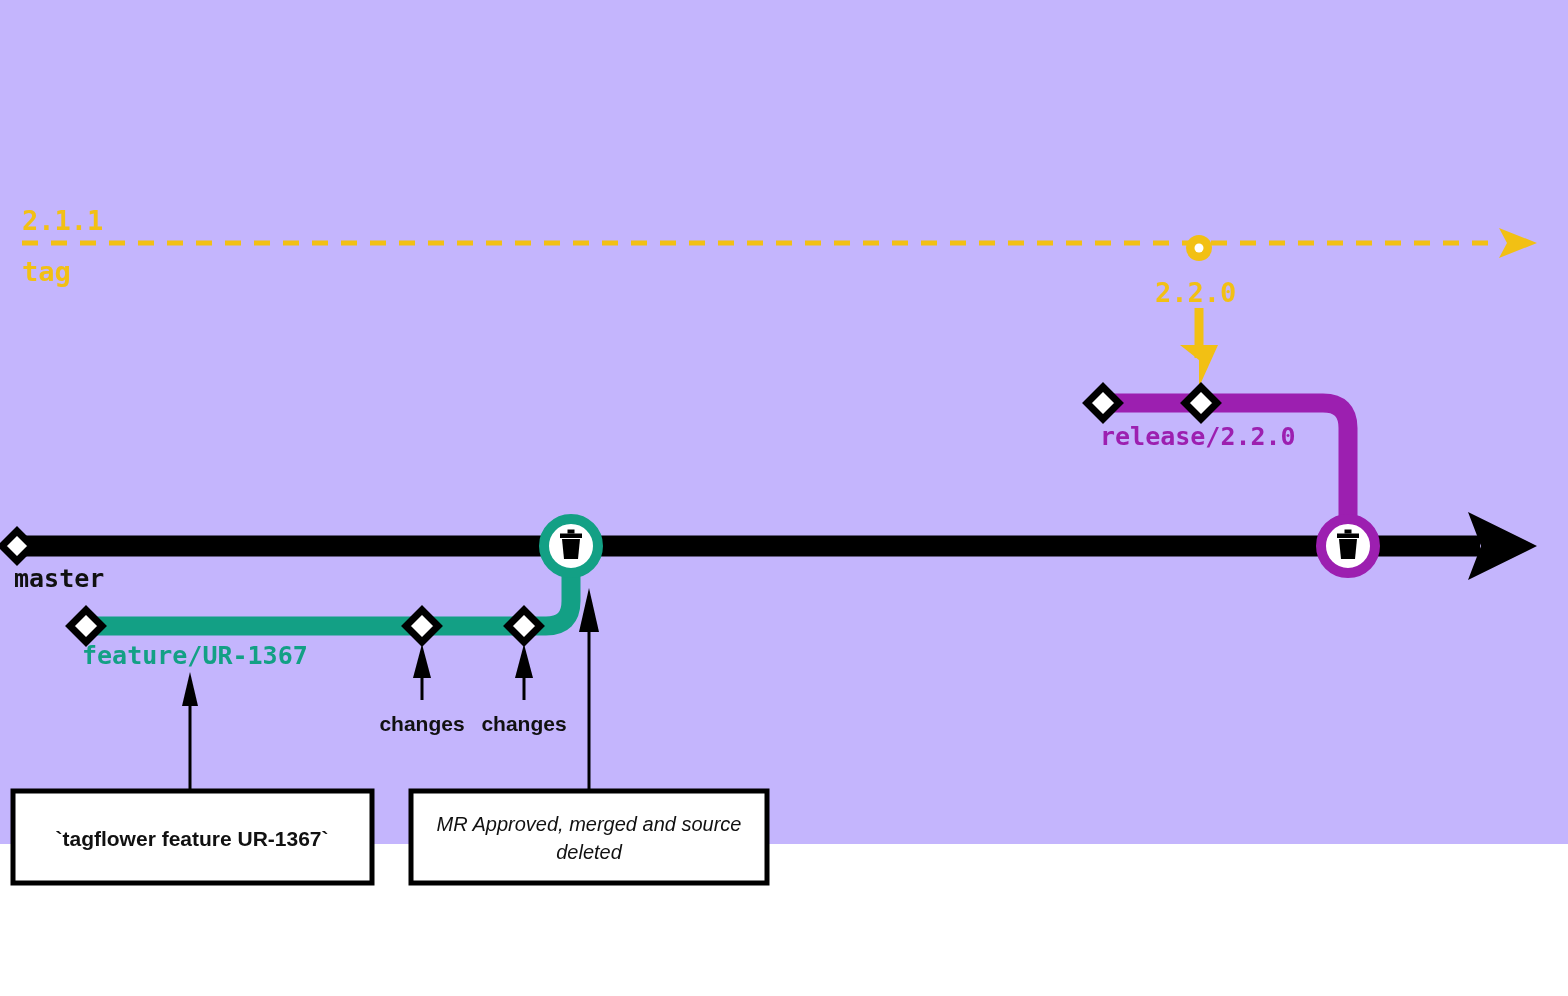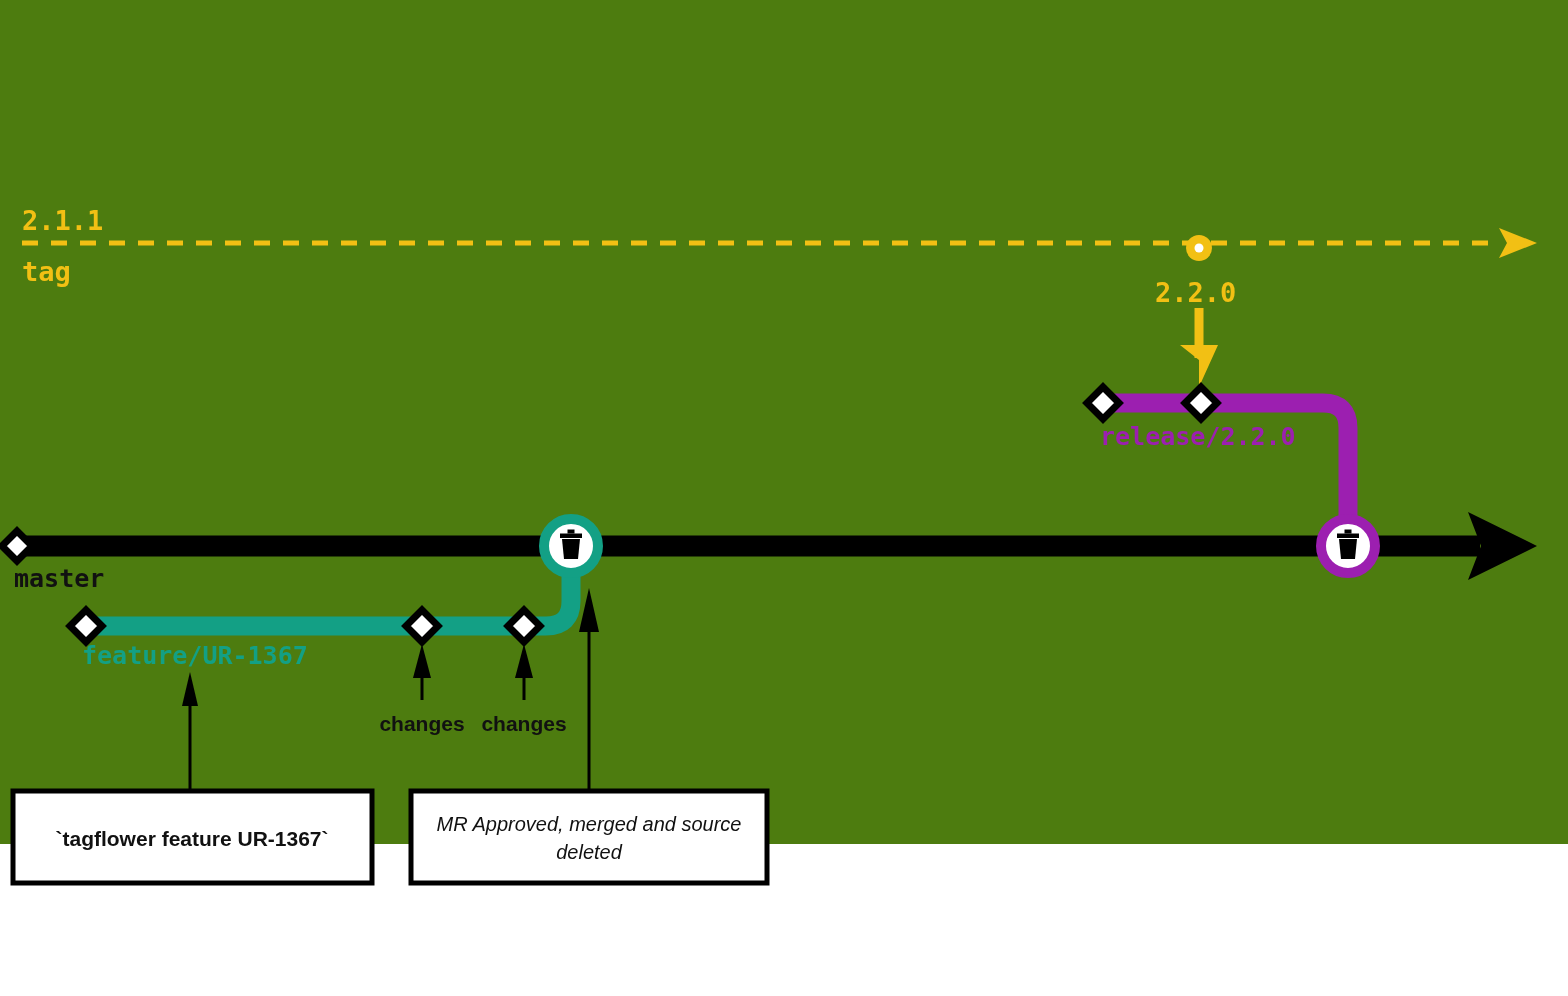--- a/index.html
+++ b/index.html
@@ -10,21 +10,21 @@
   body {
     width: 1568px;
     height: 996px;
     font-family: "Liberation Sans", sans-serif;
     overflow: hidden;
   }
   #diagram-root {
     position: relative;
     width: 1568px;
     height: 844px;
-    background: #4d7c0f;
+    background: #c4b5fd;
   }
   #gitgraph-svg {
     position: absolute;
     top: 0;
     left: 0;
     width: 1568px;
     height: 996px;
     display: block;
   }
   .mono-label {

